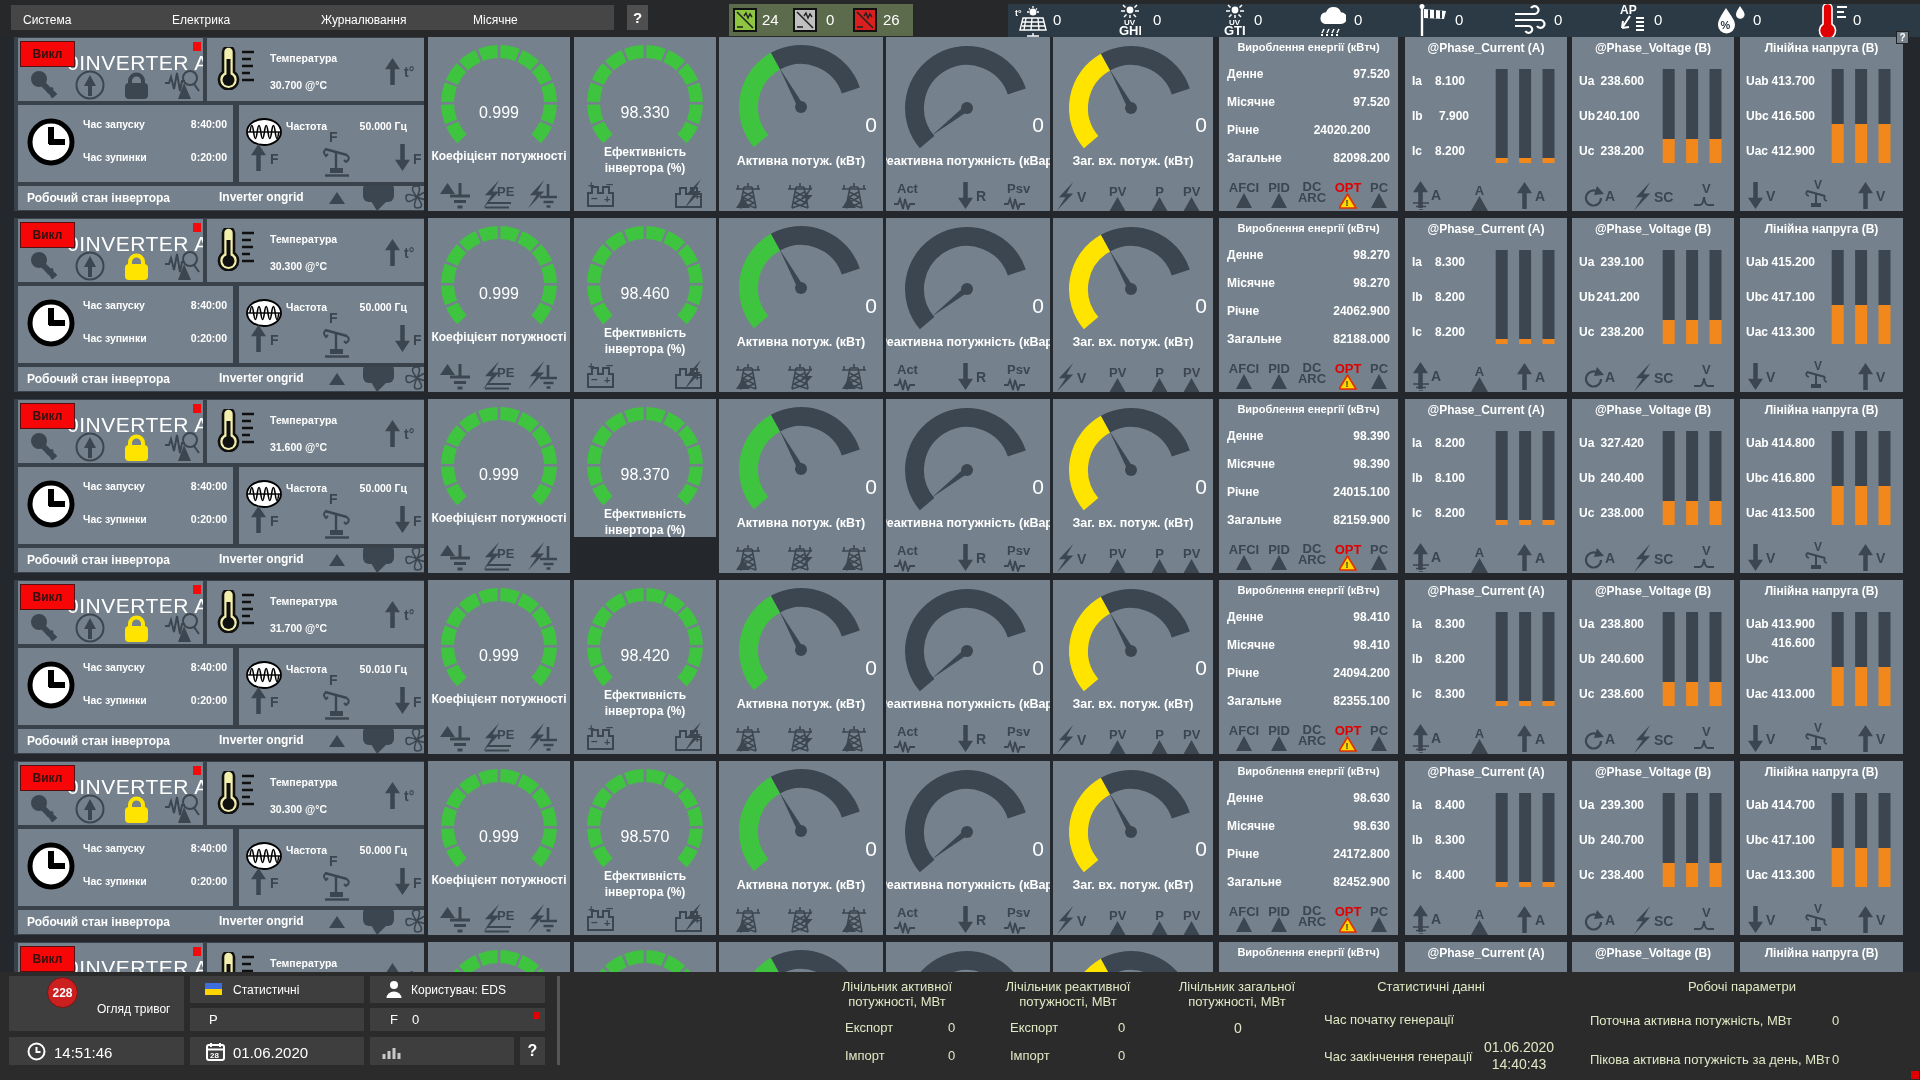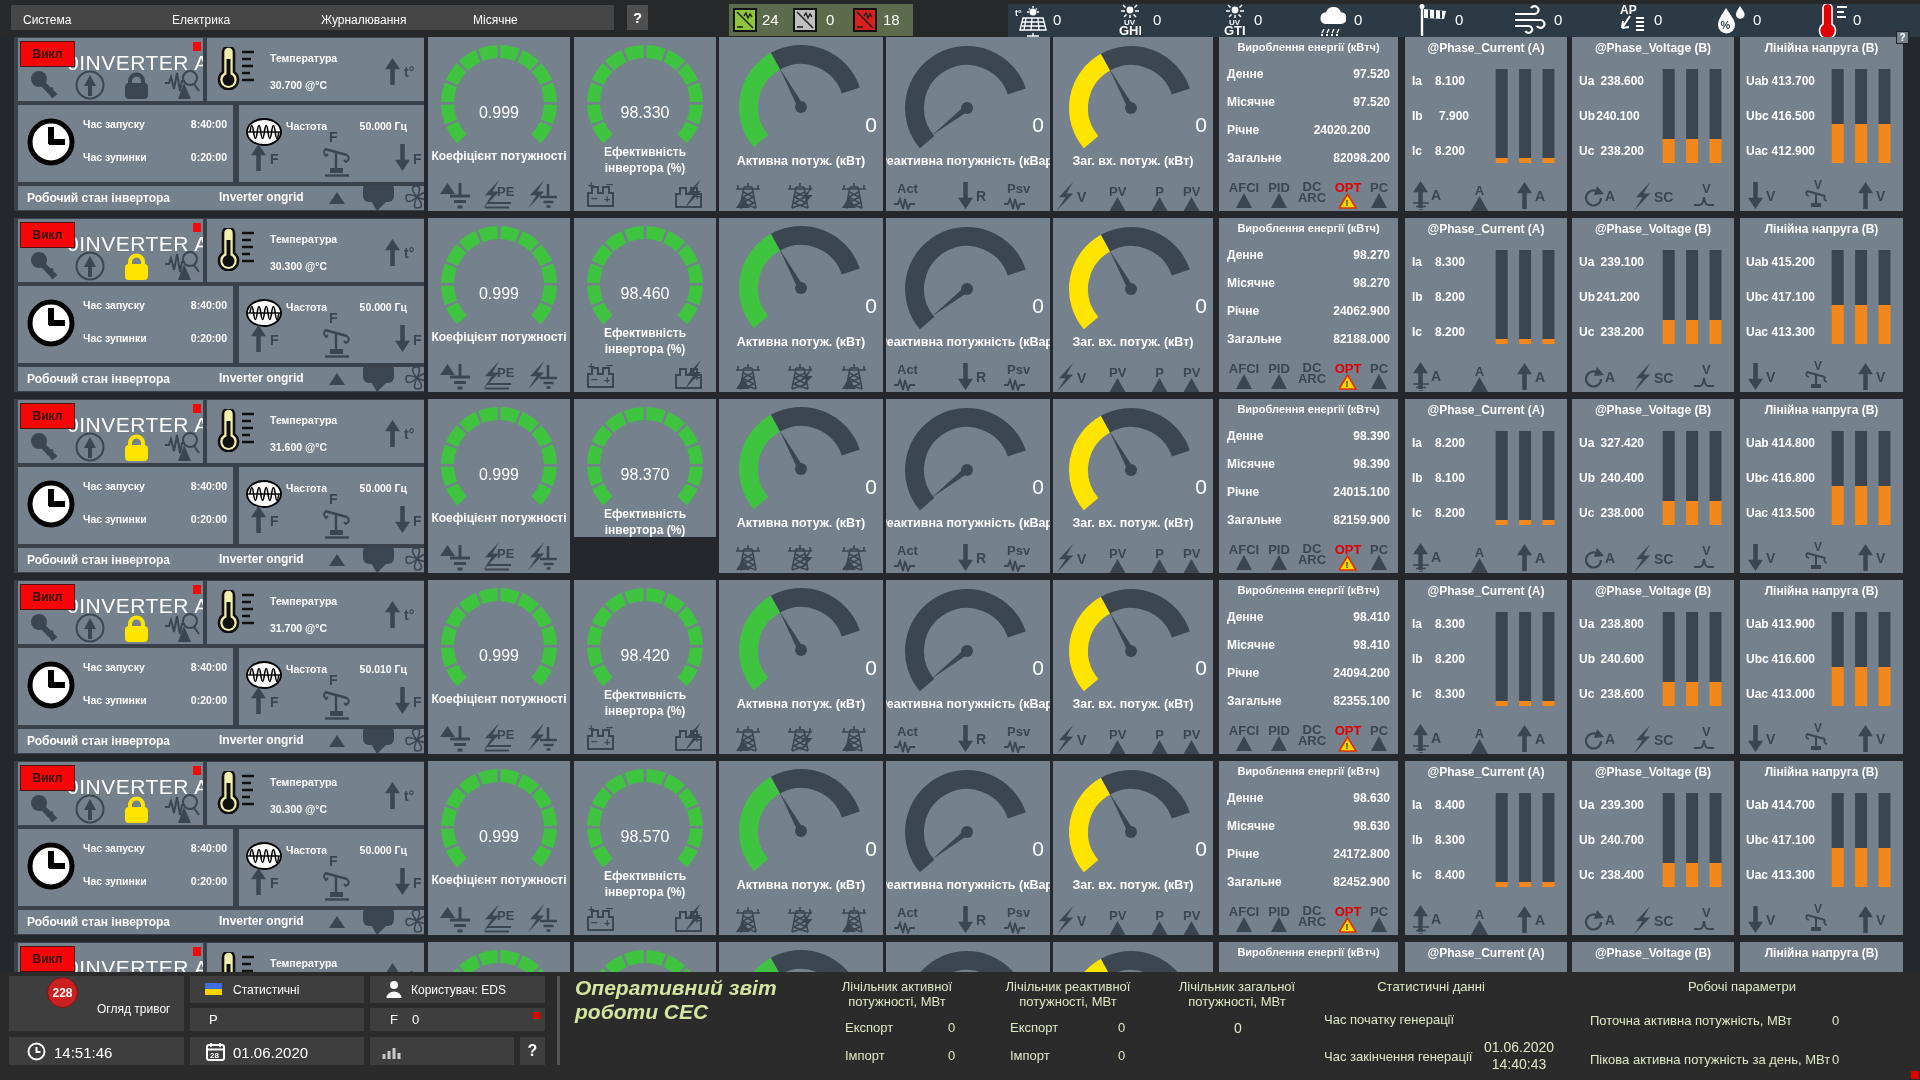--- a/index.html
+++ b/index.html
@@ -25,21 +25,21 @@
       <path d="M11 8 l2 -3 2 5 2 -4 2 3" fill="none" stroke="#222" stroke-width="1.4"></path>
       <path d="M4 19 h6" stroke="#222" stroke-width="1.6"></path>
     </svg></div>
 <div style="position:absolute;left:826px;top:11px;white-space:nowrap;font:15px 'Liberation Sans',sans-serif;color:#fff">0</div>
 <div style="position:absolute;left:853px;top:8px;width:24px;height:24px;"><svg width="24" height="24" style="" viewBox="0 0 24 24">
       <rect x="1" y="1" width="22" height="22" fill="#da1f1f" stroke="#111" stroke-width="2"></rect>
       <path d="M4 4 L20 20" stroke="#222" stroke-width="1.6"></path>
       <path d="M11 8 l2 -3 2 5 2 -4 2 3" fill="none" stroke="#222" stroke-width="1.4"></path>
       <path d="M4 19 h6" stroke="#222" stroke-width="1.6"></path>
     </svg></div>
-<div style="position:absolute;left:883px;top:11px;white-space:nowrap;font:15px 'Liberation Sans',sans-serif;color:#fff">18</div>
+<div style="position:absolute;left:883px;top:11px;white-space:nowrap;font:15px 'Liberation Sans',sans-serif;color:#fff">26</div>
 <div style="position:absolute;left:1008px;top:4px;width:912px;height:33px;background:#2b3a44"></div>
 <div style="position:absolute;left:1015px;top:4px;width:36px;height:34px;"><svg width="36" height="33" style="" viewBox="0 0 36 33">
       <g stroke="#fff" fill="none" stroke-width="1.4">
         <path d="M8 14 h20 l3 12 h-26 Z M11 14 l-2 12 M17 14 l-1 12 M23 14 l1 12 M7.5 18 h21.5 M7 22 h22.5"></path>
         <path d="M18 29 v3 M12 32 h12"></path>
       </g>
       <circle cx="18" cy="8" r="3.5" fill="#fff"></circle>
       <path d="M18 2 v2 M12 8 h2 M22 8 h2 M14 4.5 l1 1 M22 4.5 l-1 1" stroke="#fff" stroke-width="1.3"></path>
       <text x="0" y="12" font-family="Liberation Sans" font-size="9" font-weight="bold" fill="#fff">t°</text>
     </svg></div>
@@ -1670,21 +1670,21 @@
       <div style="position:absolute;left:122px;top:146px;width:26px;height:26px;"><svg width="25" height="24" style="" viewBox="0 0 25 24">
           <text x="8" y="10" font-family="Liberation Sans" font-size="13" font-weight="bold" fill="#3c4650">V</text>
           <path d="M0 22 h6 q3 0 4 -8 q1 8 4 8 h6" fill="none" stroke="#3c4650" stroke-width="2"></path>
         </svg></div>
     </div>
     <div style="position:absolute;left:1740px;top:580px;width:163px;height:174px;background:#75828d;overflow:hidden">
       <div style="position:absolute;left:0px;top:4px;white-space:nowrap;width:163px;text-align:center;font:bold 12px 'Liberation Sans',sans-serif;color:#fff">Лінійна напруга (B)</div>
       <div style="position:absolute;left:6px;top:37px;white-space:nowrap;font:bold 12px 'Liberation Sans',sans-serif;color:#fff;">Uab</div>
       <div style="position:absolute;left:24px;top:37px;white-space:nowrap;font:bold 12px 'Liberation Sans',sans-serif;color:#fff;width:51px;text-align:right">413.900</div>
       <div style="position:absolute;left:6px;top:72px;white-space:nowrap;font:bold 12px 'Liberation Sans',sans-serif;color:#fff;">Ubc</div>
-      <div style="position:absolute;left:24px;top:72px;white-space:nowrap;font:bold 12px 'Liberation Sans',sans-serif;color:#fff;width:51px;text-align:right">416.600</div>
+      <div style="position:absolute;left:24px;top:56px;white-space:nowrap;font:bold 12px 'Liberation Sans',sans-serif;color:#fff;width:51px;text-align:right">416.600</div>
       <div style="position:absolute;left:6px;top:107px;white-space:nowrap;font:bold 12px 'Liberation Sans',sans-serif;color:#fff;">Uac</div>
       <div style="position:absolute;left:24px;top:107px;white-space:nowrap;font:bold 12px 'Liberation Sans',sans-serif;color:#fff;width:51px;text-align:right">413.000</div>
       <svg width="163" height="140" style="position:absolute;left:0;top:0">
         <rect x="91.7" y="32" width="12" height="55" fill="#3c4650"></rect>
         <rect x="91.7" y="87" width="12" height="39" fill="#f2871b"></rect>
         <rect x="115.1" y="32" width="12" height="55" fill="#3c4650"></rect>
         <rect x="115.1" y="87" width="12" height="39" fill="#f2871b"></rect>
         <rect x="138.5" y="32" width="12" height="55" fill="#3c4650"></rect>
         <rect x="138.5" y="87" width="12" height="39" fill="#f2871b"></rect>
       </svg>
@@ -2349,21 +2349,20 @@
     <div style="position:absolute;left:412px;top:1012px;white-space:nowrap;font:13px 'Liberation Sans',sans-serif;color:#fff">0</div>
     <div style="position:absolute;left:533px;top:1012px;width:7px;height:7px;background:#e00000"></div>
     <div style="position:absolute;left:370px;top:1037px;width:144px;height:28px;background:#3e3e3e;"></div>
     <div style="position:absolute;left:382px;top:1043px;width:20px;height:16px;"><svg width="20" height="16" style="" viewBox="0 0 20 16">
         <path d="M2 16 V11 M7 16 V8 M12 16 V5 M17 16 V10" stroke="#c9c9c9" stroke-width="3"></path>
       </svg></div>
     <div style="position:absolute;left:520px;top:1037px;width:25px;height:28px;background:#3e3e3e;">
       <div style="width:100%;height:100%;display:flex;align-items:center;justify-content:center;font:bold 16px &quot;Liberation Sans&quot;;color:#fff">?</div>
     </div>
     <div style="position:absolute;left:557px;top:976px;width:3px;height:89px;background:#54575a"></div>
-    <div style="position:absolute;left:575px;top:976px;white-space:nowrap;font:italic bold 21px 'Liberation Sans',sans-serif;color:#d5e5a0;line-height:24px">Оперативний звіт<br>роботи СЕС</div>
     <div style="position:absolute;left:777px;top:979px;white-space:nowrap;width:240px;text-align:center;font:13px 'Liberation Sans',sans-serif;color:#dfe8c4;line-height:15px">Лічільник активної<br>потужності, МВт</div>
     <div style="position:absolute;left:948px;top:979px;white-space:nowrap;width:240px;text-align:center;font:13px 'Liberation Sans',sans-serif;color:#dfe8c4;line-height:15px">Лічільник реактивної<br>потужності, МВт</div>
     <div style="position:absolute;left:1117px;top:979px;white-space:nowrap;width:240px;text-align:center;font:13px 'Liberation Sans',sans-serif;color:#dfe8c4;line-height:15px">Лічільник загальної<br>потужності, МВт</div>
     <div style="position:absolute;left:1311px;top:979px;white-space:nowrap;width:240px;text-align:center;font:13px 'Liberation Sans',sans-serif;color:#dfe8c4;line-height:15px">Статистичні данні</div>
     <div style="position:absolute;left:1622px;top:979px;white-space:nowrap;width:240px;text-align:center;font:13px 'Liberation Sans',sans-serif;color:#dfe8c4;line-height:15px">Робочі параметри</div>
     <div style="position:absolute;left:845px;top:1020px;white-space:nowrap;font:13px 'Liberation Sans',sans-serif;color:#dfe8c4;">Експорт</div>
     <div style="position:absolute;left:948px;top:1020px;white-space:nowrap;font:13px 'Liberation Sans',sans-serif;color:#dfe8c4;">0</div>
     <div style="position:absolute;left:845px;top:1048px;white-space:nowrap;font:13px 'Liberation Sans',sans-serif;color:#dfe8c4;">Імпорт</div>
     <div style="position:absolute;left:948px;top:1048px;white-space:nowrap;font:13px 'Liberation Sans',sans-serif;color:#dfe8c4;">0</div>
     <div style="position:absolute;left:1010px;top:1020px;white-space:nowrap;font:13px 'Liberation Sans',sans-serif;color:#dfe8c4;">Експорт</div>

